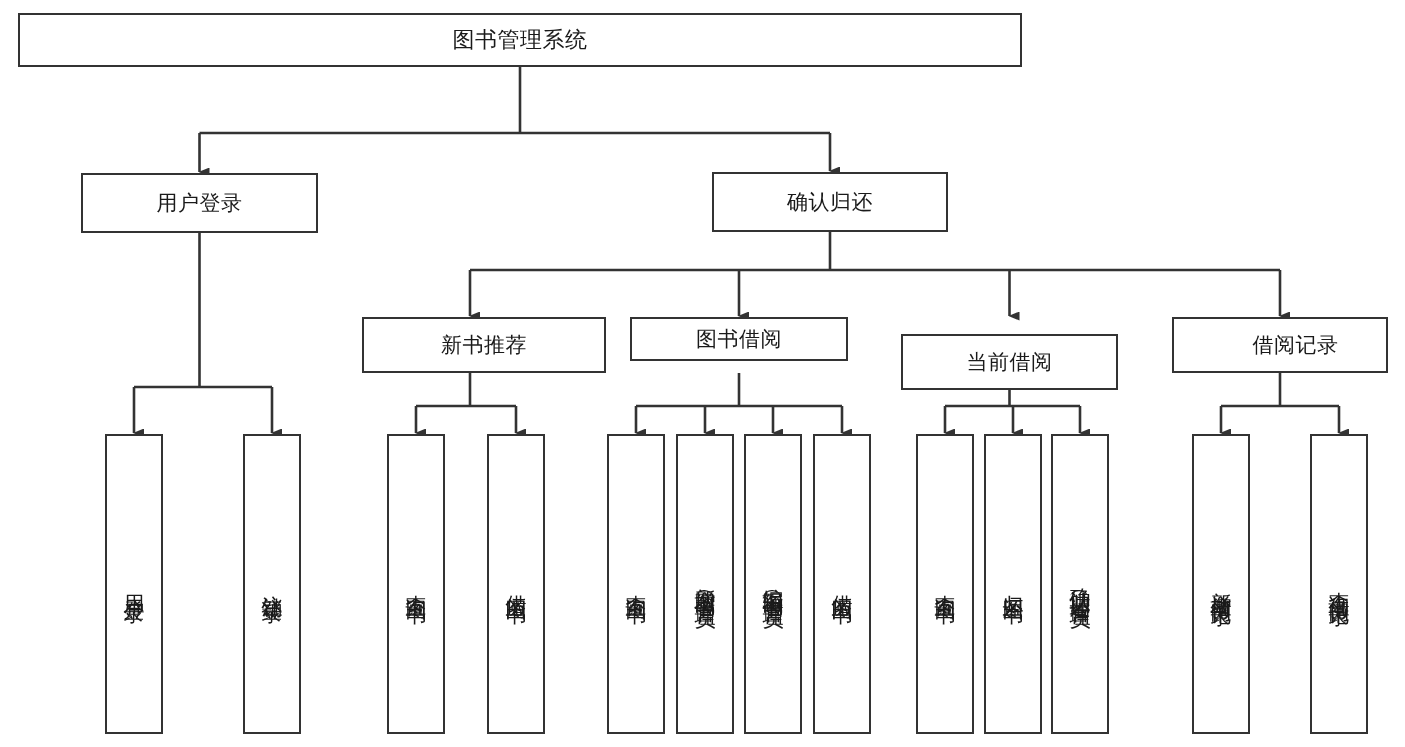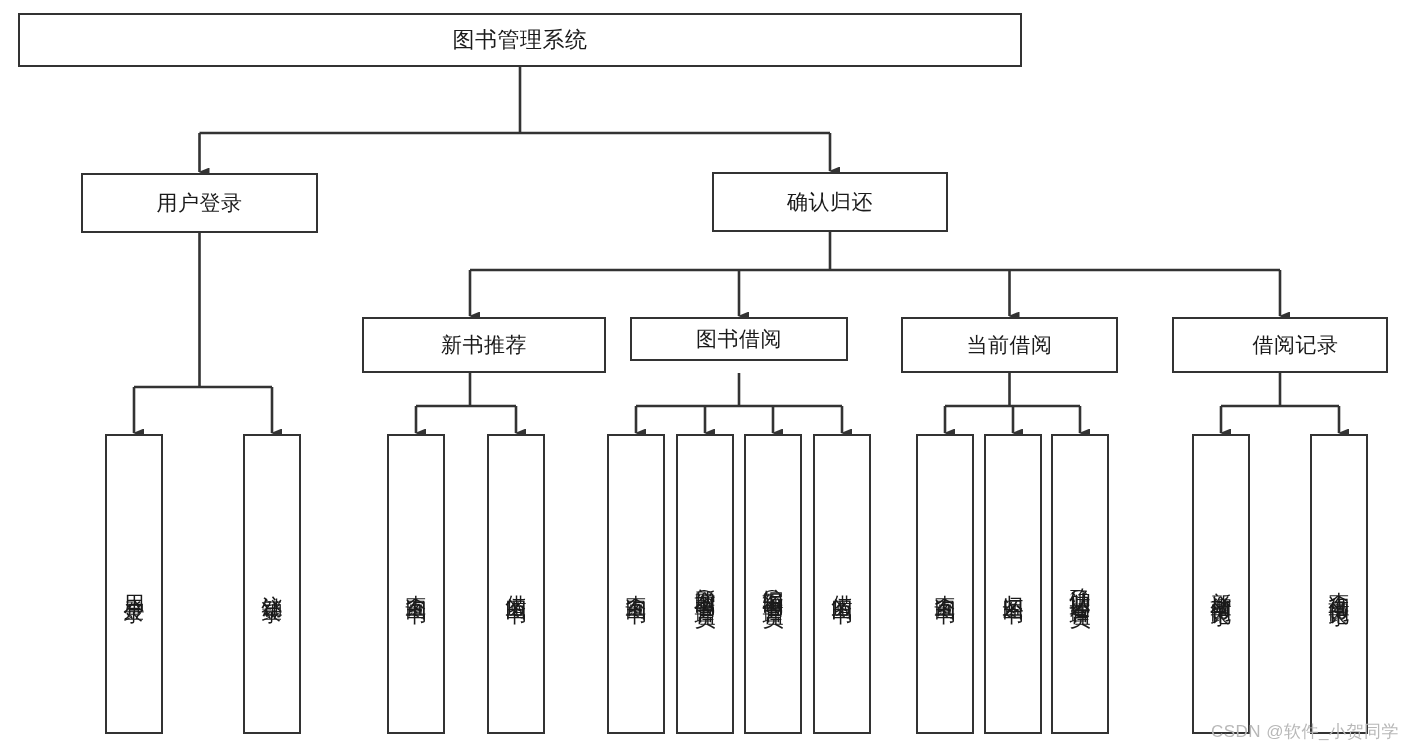--- a/index.html
+++ b/index.html
@@ -132,21 +132,21 @@
       </div>
       <div class="node horiz" style="left: 712px; top: 172px; width: 236px; height: 60px;">
         <span class="node-label">确认归还</span>
       </div>
       <div class="node horiz" style="left: 362px; top: 317px; width: 244px; height: 56px;">
         <span class="node-label">新书推荐</span>
       </div>
       <div class="node horiz" style="left: 630px; top: 317px; width: 218px; height: 44px;">
         <span class="node-label">图书借阅</span>
       </div>
-      <div class="node horiz" style="left: 901px; top: 317px; width: 217px; height: 56px;">
+      <div class="node horiz" style="left: 901px; top: 334px; width: 217px; height: 56px;">
         <span class="node-label">当前借阅</span>
       </div>
       <div class="node horiz" style="left: 1172px; top: 317px; width: 216px; height: 56px; padding-left: 31px;">
         <span class="node-label">借阅记录</span>
       </div>
       <div class="node vert" style="left: 105px; top: 434px; width: 58px; height: 300px;">
         <span class="node-label">用户登录</span>
       </div>
       <div class="node vert" style="left: 243px; top: 434px; width: 58px; height: 300px;">
         <span class="node-label">注销登录</span>
@@ -179,15 +179,14 @@
         <span class="node-label">确认归还（管理员）</span>
       </div>
       <div class="node vert" style="left: 1192px; top: 434px; width: 58px; height: 300px;">
         <span class="node-label">新增借阅记录</span>
       </div>
       <div class="node vert" style="left: 1310px; top: 434px; width: 58px; height: 300px;">
         <span class="node-label">查询借阅记录</span>
       </div>
     </div>
 
-  <div id="watermark">CSDN @软件_小贺同学</div>
 
 </div>
 
 </body></html>

